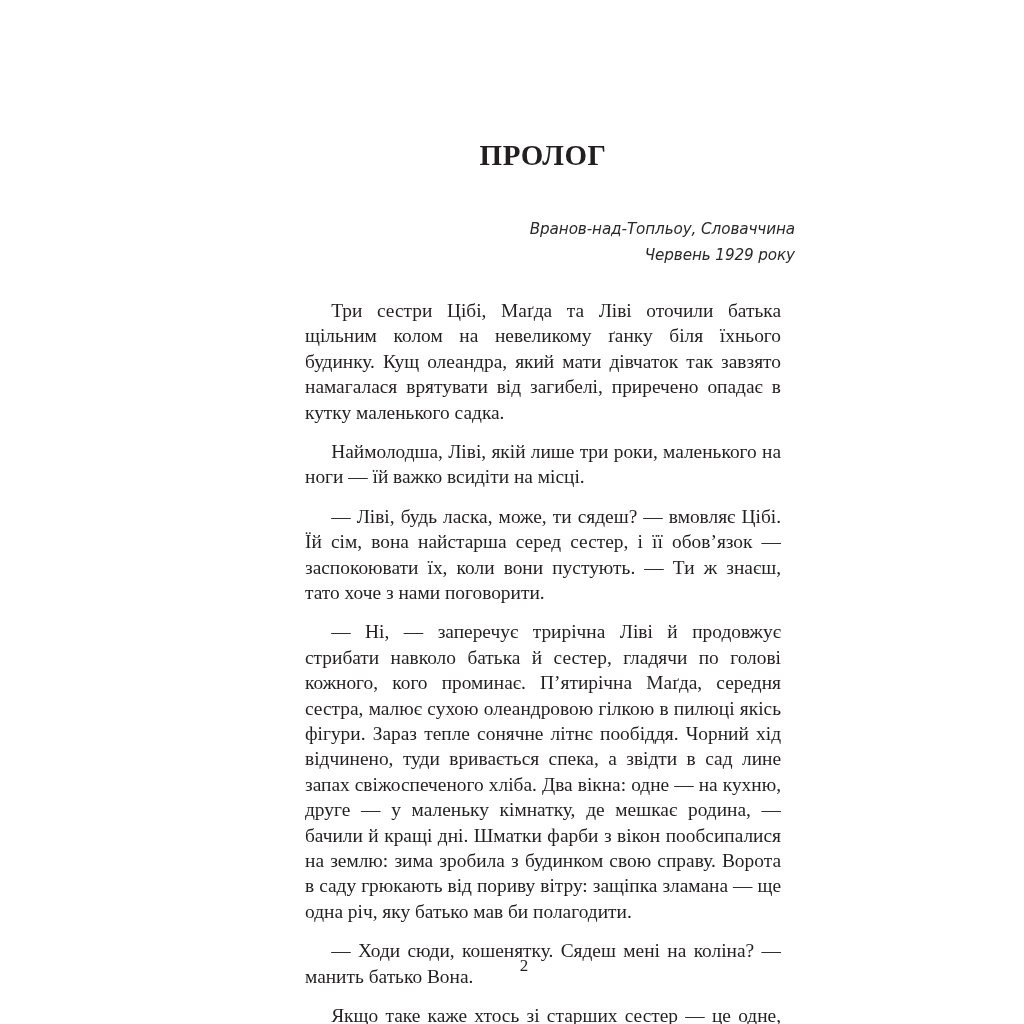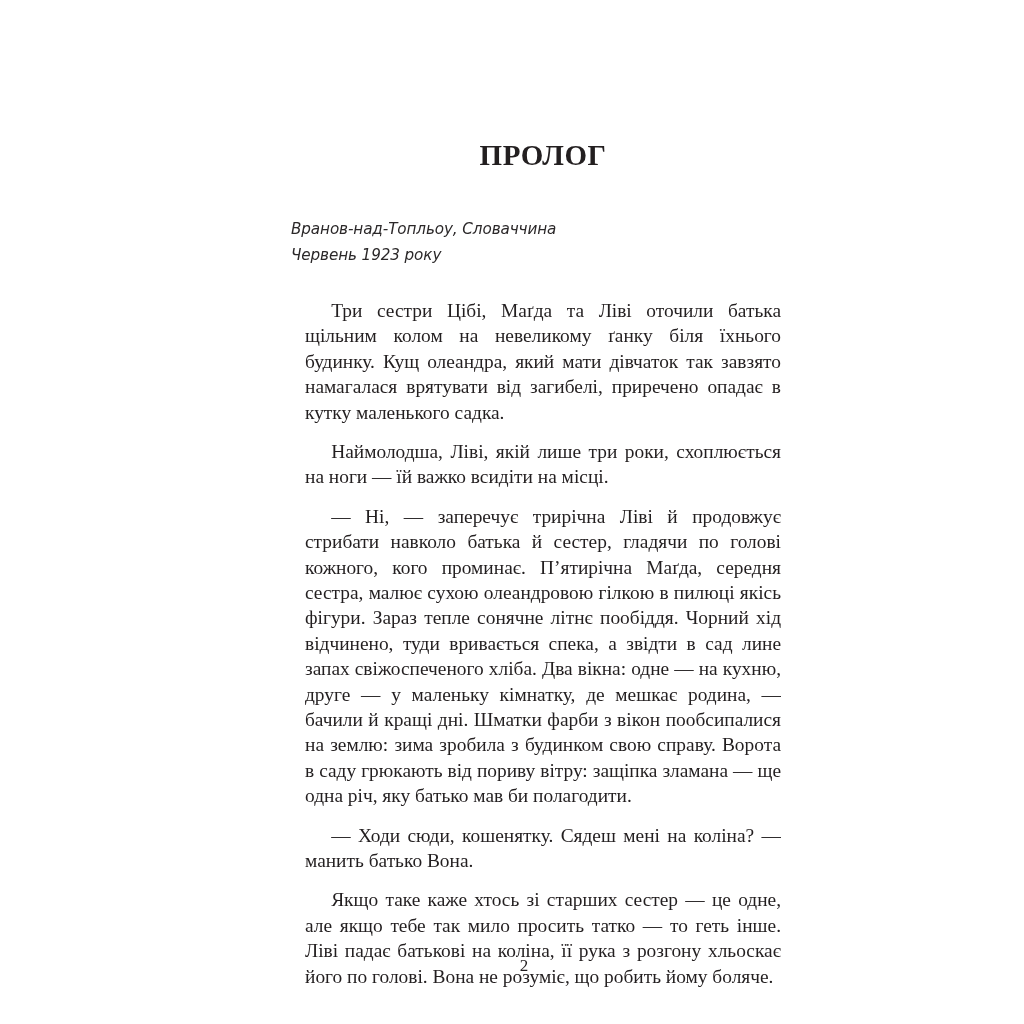--- a/index.html
+++ b/index.html
@@ -42,20 +42,21 @@
     letter-spacing: 0.5px;
     text-align: center;
     color: #231f20;
     margin: 0 0 44px 0;
     line-height: 1.1;
   }
 
   .epigraph {
     margin: 0 0 30px 0;
     padding: 0;
+    text-align: right;
   }
   .epigraph-line {
     font-family: "DejaVu Sans", "Liberation Sans", sans-serif;
     font-style: italic;
     font-size: 15.2px;
     line-height: 26px;
     color: #2b2829;
     margin: 0;
     letter-spacing: -0.1px;
   }
@@ -89,26 +90,27 @@
 <body>
 
 <div class="page">
 
   <div class="text-column">
 
     <h1 class="chapter-title">ПРОЛОГ</h1>
 
     <div class="epigraph">
       <p class="epigraph-line">Вранов-над-Топльоу, Словаччина</p>
-      <p class="epigraph-line">Червень 1923 року</p>
+      <p class="epigraph-line">Червень 1929 року</p>
     </div>
 
     <div class="body-text">
       <p>Три сестри Цібі, Маґда та Ліві оточили батька щільним колом на невеликому ґанку біля їхнього будинку. Кущ олеандра, який мати дівчаток так завзято намагалася врятувати від загибелі, приречено опадає в кутку маленького садка.</p>
-      <p>Наймолодша, Ліві, якій лише три роки, схоплюється на ноги — їй важко всидіти на місці.</p>
+      <p>Наймолодша, Ліві, якій лише три роки, маленького на ноги — їй важко всидіти на місці.</p>
+      <p>— Ліві, будь ласка, може, ти сядеш? — вмовляє Цібі. Їй сім, вона найстарша серед сестер, і її обов’язок — заспокоювати їх, коли вони пустують. — Ти ж знаєш, тато хоче з нами поговорити.</p>
       <p>— Ні, — заперечує трирічна Ліві й продовжує стрибати навколо батька й сестер, гладячи по голові кожного, кого проминає. П’ятирічна Маґда, середня сестра, малює сухою олеандровою гілкою в пилюці якісь фігури. Зараз тепле сонячне літнє пообіддя. Чорний хід відчинено, туди вривається спека, а звідти в сад лине запах свіжоспеченого хліба. Два вікна: одне — на кухню, друге — у маленьку кімнатку, де мешкає родина, — бачили й кращі дні. Шматки фарби з вікон пообсипалися на землю: зима зробила з будинком свою справу. Ворота в саду грюкають від пориву вітру: защіпка зламана — ще одна річ, яку батько мав би полагодити.</p>
       <p>— Ходи сюди, кошенятку. Сядеш мені на коліна? — манить батько Вона.</p>
       <p>Якщо таке каже хтось зі старших сестер — це одне, але якщо тебе так мило просить татко — то геть інше. Ліві падає батькові на коліна, її рука з розгону хльоскає його по голові. Вона не розуміє, що робить йому боляче.</p>
     </div>
 
   </div>
 
   <div class="folio">2</div>
 
 </div>

